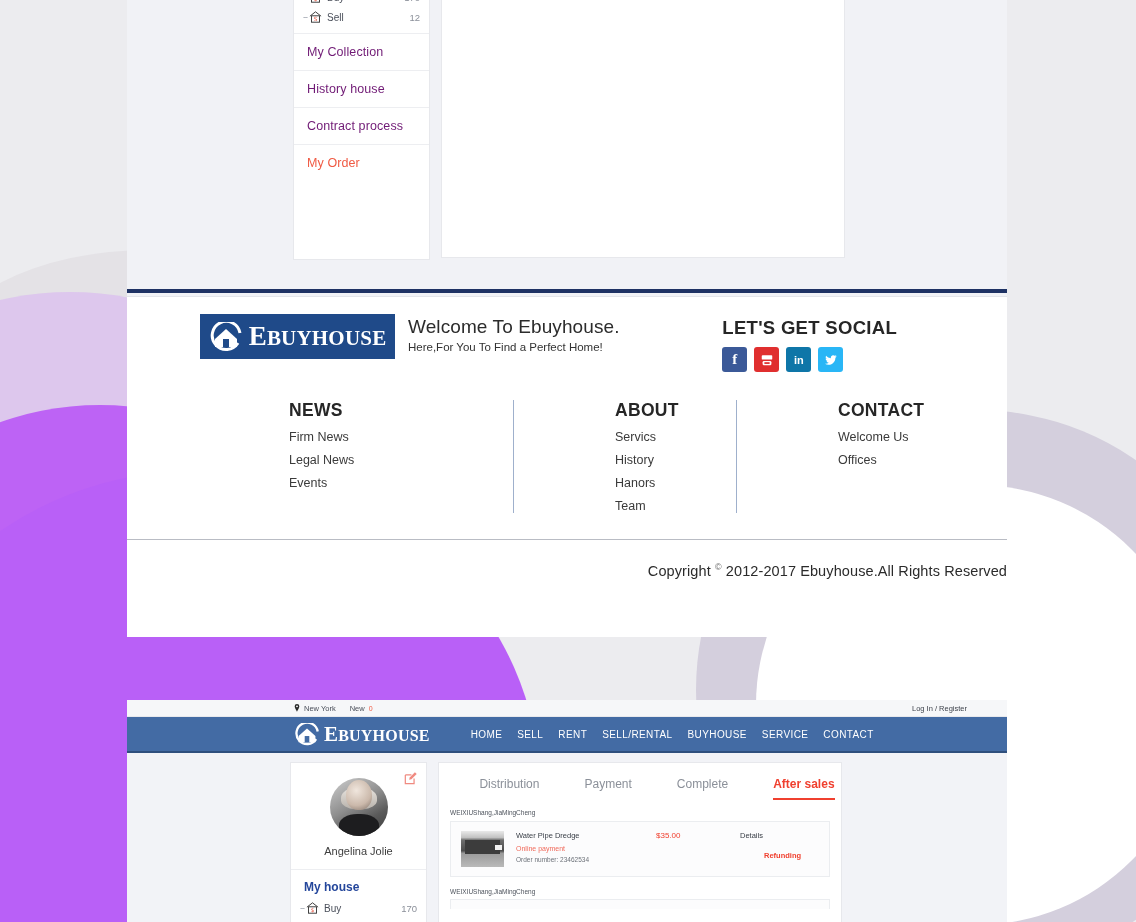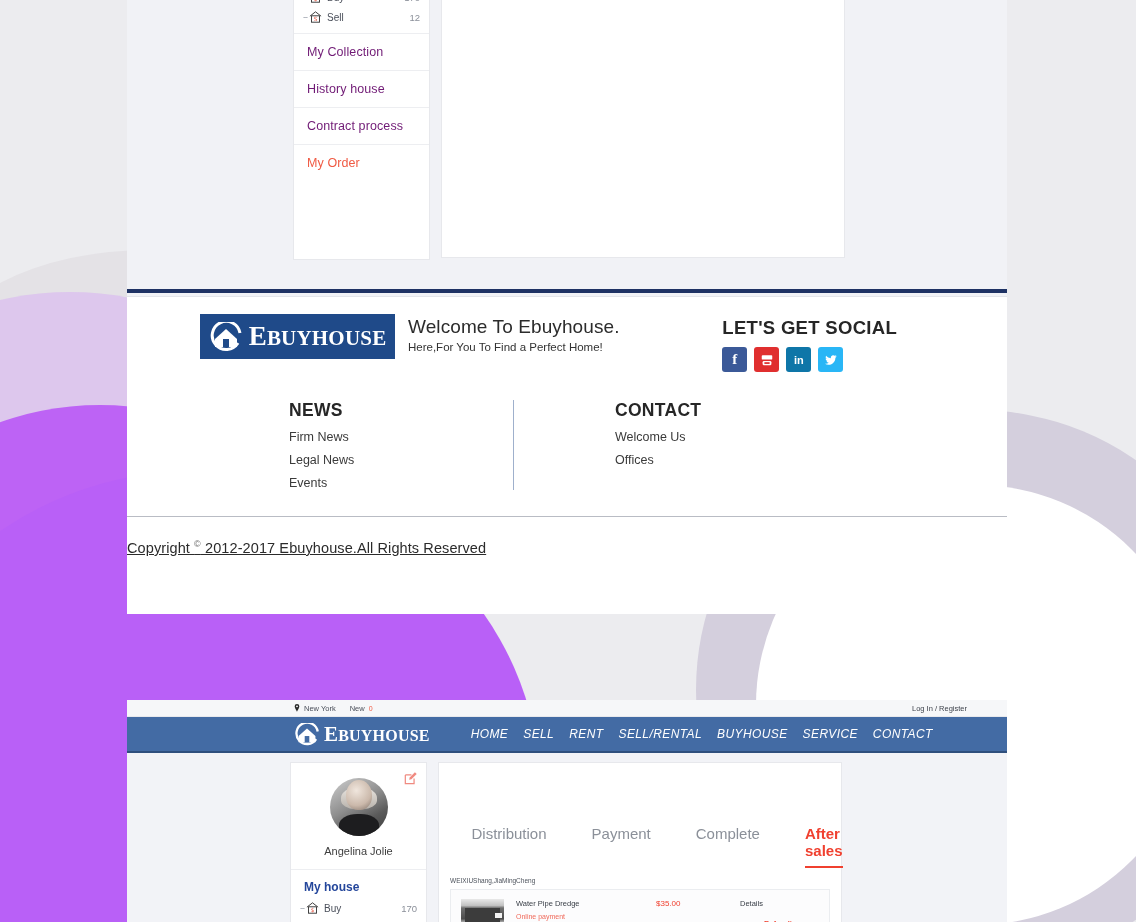--- a/index.html
+++ b/index.html
@@ -124,22 +124,22 @@
   }
   .fcol { width: 223px; position: relative; }
   .fcol + .fcol { border-left: 1px solid #9fb0cc; padding-left: 101px; }
   .fcol:nth-child(1) { width: 224px; }
   .fcol-title { font-size: 17.5px; font-weight: bold; color: #262626; letter-spacing: .3px; }
   .fcol-link { font-size: 12.5px; color: #3a3a3a; margin-top: 9px; cursor: pointer; }
   .fcol-link:first-of-type { margin-top: 13px; }
 
   .footer-divider { height: 1px; background: #b9bcc4; margin: 0 0 0 0; }
   .copyright {
-    text-align: left; font-size: 14.5px; color: #2b2b2b;
-    padding: 22px 0 0 0; letter-spacing: .1px; text-decoration: underline;
+    text-align: right; font-size: 14.5px; color: #2b2b2b;
+    padding: 22px 0 0 0; letter-spacing: .1px;
   }
   .copyright sup { font-size: 9px; vertical-align: super; color: #666; }
   .footer-bottom-pad { height: 58px; }
 
   
   .lower {
     position: absolute; left: 127px; top: 700px; width: 880px; height: 222px;
     z-index: 3; overflow: hidden; background: #f2f3f7;
   }
   .util-bar {
@@ -155,21 +155,21 @@
   .navbar {
     height: 36px; background: #436ba4; display: flex; align-items: center;
     padding-left: 167px; border-bottom: 2px solid #2f4f7d;
   }
   .nav-brand { display: flex; align-items: center; gap: 4px; }
   .nav-brand .brand-mark { width: 26px; height: 23px; }
   .nav-brand .brand-word { font-size: 16px; }
   .nav-brand .brand-word .cap { font-size: 21px; }
   .nav-links { display: flex; gap: 15px; margin-left: 41px; }
   .nav-link {
-    color: #fff; font-size: 12px; letter-spacing: .4px; cursor: pointer; font-style: italic;
+    color: #fff; font-size: 10px; letter-spacing: .4px; cursor: pointer;
   }
 
   .lower-body { display: flex; gap: 11px; padding: 9px 0 0 163px; }
   .profile-card { width: 137px; background: #fff; border: 1px solid #e7e8ec; position: relative; }
   .edit-icon { position: absolute; right: 8px; top: 8px; width: 14px; height: 14px; cursor: pointer; }
   .avatar-wrap { padding: 15px 0 0 0; display: flex; flex-direction: column; align-items: center; }
   .avatar {
     width: 58px; height: 58px; border-radius: 50%; overflow: hidden;
     background: linear-gradient(150deg,#cfcfcf 0%,#8d8d8d 45%,#5a5a5a 70%,#3a3a3a 100%);
     position: relative;
@@ -187,21 +187,21 @@
   .avatar .body {
     position:absolute; left:50%; bottom:-2px; transform:translateX(-50%);
     width:40px; height:24px; border-radius:46% 46% 0 0; background:#1d1d1f;
   }
   .avatar-name { font-size: 11px; color: #3d3d3d; margin: 9px 0 12px; }
   .my-house-sep { border-top: 1px solid #edeef1; }
   .my-house-title { font-size: 12px; color: #24469b; font-weight: bold; padding: 10px 13px 4px; }
 
   .order-card { width: 404px; background: #fff; border: 1px solid #e7e8ec; }
   .order-tabs { display: flex; justify-content: center; gap: 45px; padding: 14px 0 0 34px; }
-  .order-tab { font-size: 15px; color: #8b9099; padding-bottom: 7px; cursor: pointer; margin-top: 48px; }
+  .order-tab { font-size: 12px; color: #8b9099; padding-bottom: 7px; cursor: pointer; }
   .order-tab.active { color: #f0402f; font-weight: bold; border-bottom: 2px solid #f0402f; }
   .order-shop { font-size: 6.5px; color: #4d535c; padding: 9px 0 5px 11px; }
   .order-row {
     margin: 0 11px; border: 1px solid #ebedf0; background: #fcfcfd;
     display: flex; padding: 9px 10px; gap: 12px;
   }
   .order-thumb {
     width: 43px; height: 36px; flex: none;
     background: linear-gradient(180deg,#e9e9e9 0%,#c2c2c2 18%,#6e6e6e 25%,#4c4c4c 55%,#9b9b9b 62%,#b9b9b9 100%);
     position: relative; overflow:hidden;
@@ -326,20 +326,27 @@
 
     <div class="footer-cols">
 
       <div class="fcol">
         <div class="fcol-title">NEWS</div>
         <div class="fcol-link">Firm News</div>
         <div class="fcol-link">Legal News</div>
         <div class="fcol-link">Events</div>
       </div>
 
+      <div class="fcol">
+        <div class="fcol-title">ABOUT</div>
+        <div class="fcol-link">Servics</div>
+        <div class="fcol-link">History</div>
+        <div class="fcol-link">Hanors</div>
+        <div class="fcol-link">Team</div>
+      </div>
 
       <div class="fcol">
         <div class="fcol-title">CONTACT</div>
         <div class="fcol-link">Welcome Us</div>
         <div class="fcol-link">Offices</div>
       </div>
 
     </div>
 
     <div class="footer-divider"></div>

